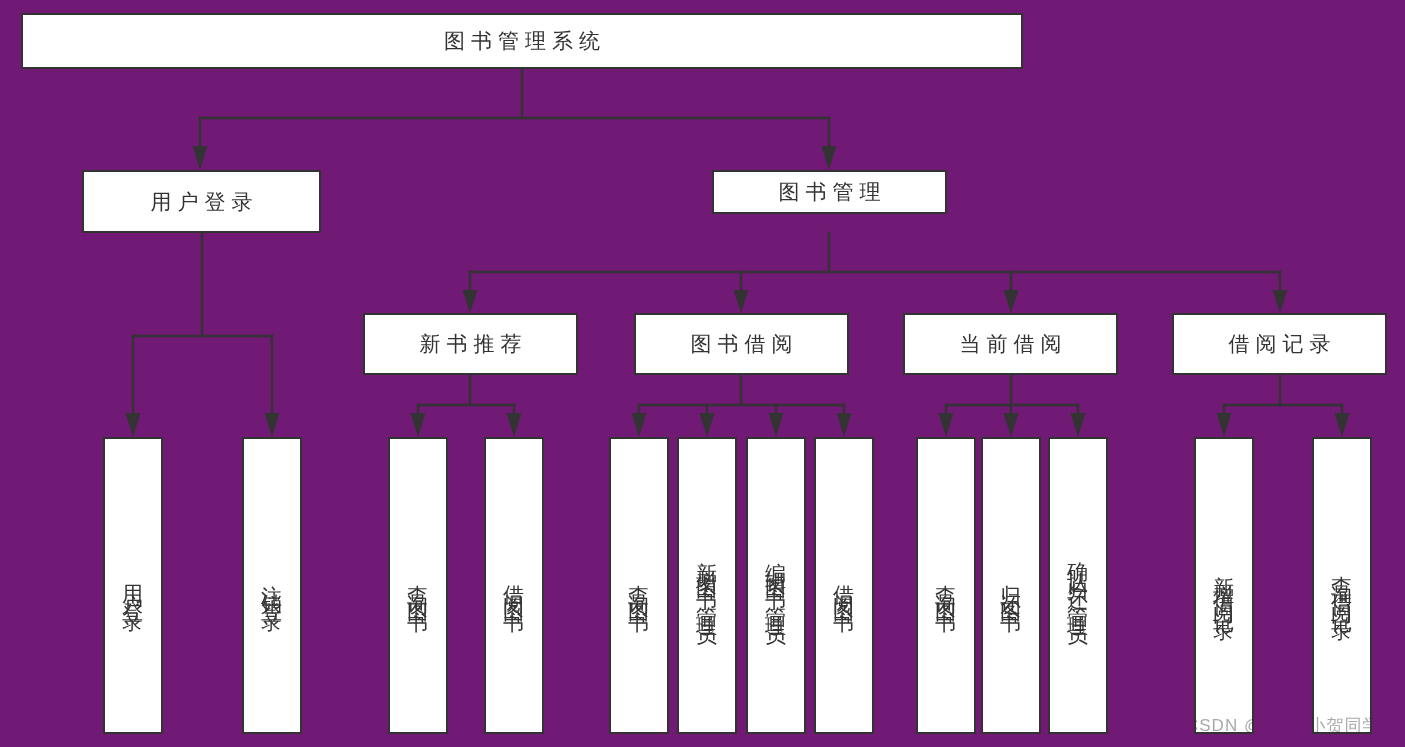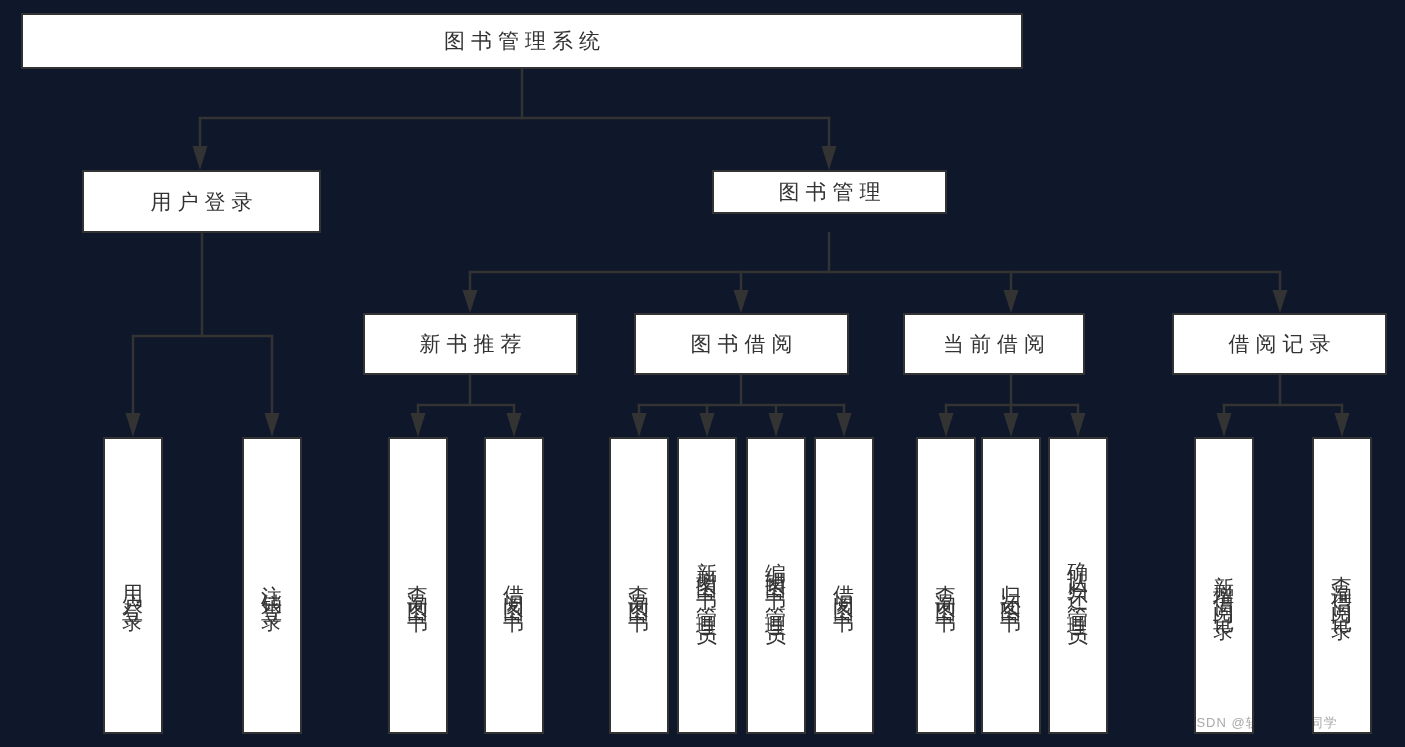--- a/index.html
+++ b/index.html
@@ -1,20 +1,20 @@
 <!DOCTYPE html>
 <html><head>
 <meta charset="utf-8">
 <style>
   html, body { margin: 0; padding: 0; background: #ffffff; }
   .stage {
     position: relative;
     width: 1405px;
     height: 747px;
-    background: #0f172a;
+    background: #701a75;
     overflow: hidden;
     font-family: "Liberation Sans", "DejaVu Sans", sans-serif;
     color: #333333;
   }
   .wires {
     position: absolute;
     left: 0; top: 0;
     width: 1405px; height: 747px;
     pointer-events: none;
   }
@@ -39,21 +39,21 @@
     text-orientation: mixed;
     font-size: 21px;
     letter-spacing: 9px;
     line-height: 1;
     white-space: nowrap;
   }
   .watermark {
     position: absolute;
     left: 1186px;
     top: 714px;
-    font-size: 13px;
+    font-size: 17px;
     letter-spacing: 1px;
     color: #aaaaaa;
     mix-blend-mode: darken;
     white-space: nowrap;
   }
 </style>
 </head>
 <body>
 
 <div class="stage">
@@ -134,21 +134,21 @@
   <div class="node h-node" style="left:712px;top:170px;width:235px;height:44px">
     <span>图书管理</span>
   </div>
 
   <div class="node h-node" style="left:634px;top:313px;width:215px;height:62px">
     <span>图书借阅</span>
   </div>
   <div class="node h-node" style="left:363px;top:313px;width:215px;height:62px">
     <span>新书推荐</span>
   </div>
-  <div class="node h-node" style="left:903px;top:313px;width:182px;height:62px">
+  <div class="node h-node" style="left:903px;top:313px;width:215px;height:62px">
     <span>当前借阅</span>
   </div>
   <div class="node h-node" style="left:1172px;top:313px;width:215px;height:62px">
     <span>借阅记录</span>
   </div>
 
   <div class="node v-node" style="left:103px;top:437px;width:60px;height:297px">
     <span>用户登录</span>
   </div>
   <div class="node v-node" style="left:242px;top:437px;width:60px;height:297px">

